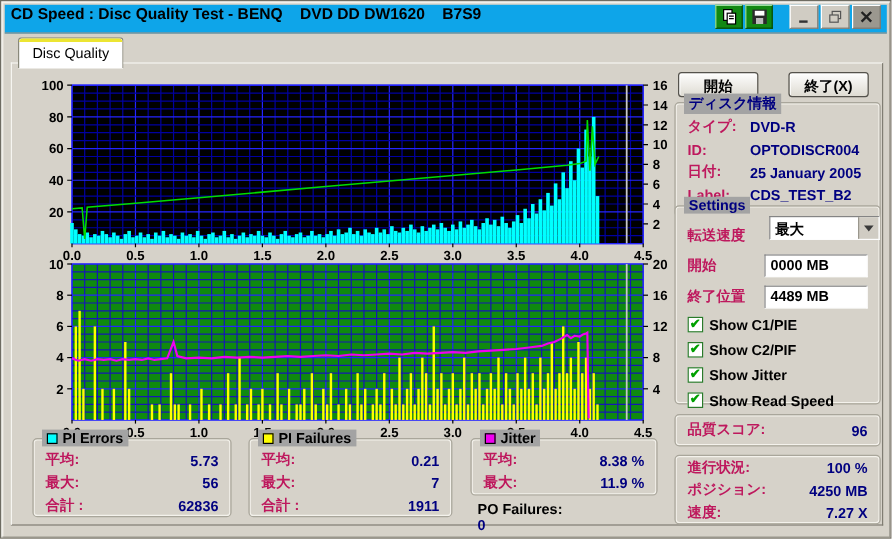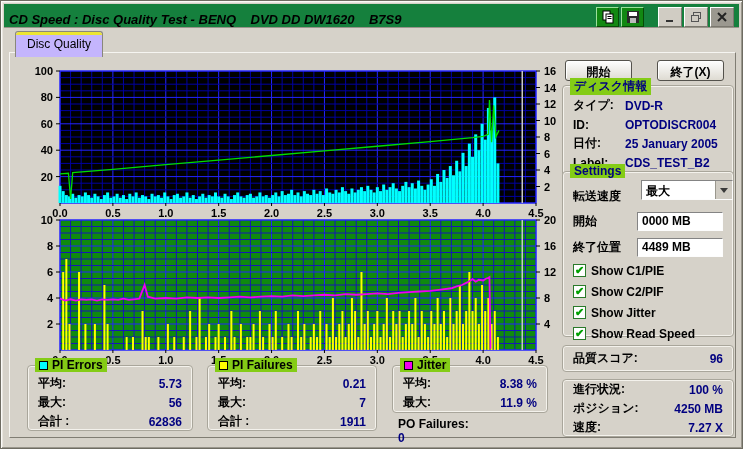--- a/index.html
+++ b/index.html
@@ -4,50 +4,50 @@
 <style>
   html,body{margin:0;padding:0;background:#fff;}
   *{box-sizing:border-box;}
   .window{
     position:relative;width:743px;height:449px;background:#d6d2c9;
     border:1px solid #6e6c62;
     box-shadow:inset 1px 1px 0 #fbfaf7, inset -1px -1px 0 #9a978d, inset 2px 2px 0 #e9e6df;
     font-family:"Liberation Sans",sans-serif;color:#000;overflow:hidden;
   }
   .titlebar{
-    position:absolute;left:3px;top:3px;right:3px;height:24px;background:#15803d;
-    border-bottom:1px solid #98948a;display:flex;align-items:flex-end;padding:0 5px;font-style:italic;
+    position:absolute;left:3px;top:3px;right:3px;height:24px;background:#0ea5e9;
+    border-bottom:1px solid #98948a;display:flex;align-items:flex-start;padding:0 5px;
   }
   .title-text{font-size:13px;font-weight:bold;white-space:pre;flex:1;overflow:hidden;}
   .tb-btn{width:24px;height:20px;margin-left:2px;display:flex;align-items:center;justify-content:center;
     background:#d0ccc3;border:1px solid;border-color:#fff #7a776e #7a776e #fff;cursor:default;}
   .tb-btn.green{background:#128812;border-color:#9be09b #064a06 #064a06 #9be09b;width:23px;}
   .tb-btn.dark{background:#9b988f;}
   .tb-gap{width:12px;}
   .tab{
-    position:absolute;left:14px;top:30px;width:88px;height:26px;background:#c4b5fd;
+    position:absolute;left:14px;top:30px;width:88px;height:26px;background:#ffffff;
     border:1px solid #89887a;border-bottom:none;border-radius:3px 3px 0 0;z-index:3;
     font-size:12px;text-align:center;padding-top:5px;
   }
   .tab::before{content:"";position:absolute;left:0;top:0;right:0;height:3px;background:#ece532;border-radius:3px 3px 0 0;}
   .page{
     position:absolute;left:8px;top:51px;width:727px;height:386px;background:#d6d2c9;
     border:1px solid;border-color:#f6f5f1 #807d73 #807d73 #f6f5f1;z-index:1;font-weight:bold;
   }
   svg.chart{position:absolute;left:10px;}
   #chart0{top:4px;}
   #chart1{top:156px;}
   
   .grp{position:absolute;border:1px solid #a9a69b;border-radius:4px;box-shadow:inset 0 0 0 1px #f4f2ec;background:#d6d2c9;}
-  .grp-cap{position:absolute;top:-8px;left:7px;background:#84cc16;padding:0 4px;font-size:12px;display:flex;align-items:center;gap:4px;}
+  .grp-cap{position:absolute;top:-8px;left:7px;background:#a3a3a3;padding:0 4px;font-size:12px;display:flex;align-items:center;gap:4px;}
   .grp-cap.navy{color:#000080;}
   .swatch{width:9px;height:9px;border:1px solid #000;display:inline-block;}
   .rows{position:absolute;left:10px;right:10px;top:10px;}
   .row{display:flex;justify-content:space-between;font-size:12px;height:19px;align-items:center;}
-  .row .lbl{color:#000000;}
+  .row .lbl{color:#be185d;}
   .row .val{color:#000080;}
   .row.leftcols{justify-content:flex-start;}
   .row.leftcols .lbl{width:52px;flex:none;}
   
   .btn{
     position:absolute;height:21px;width:67px;font-size:12px;text-align:center;padding-top:3px;
     background:linear-gradient(#fefefe,#dedbd2);border:1px solid #54524c;border-radius:3px;
     box-shadow:inset 1px 1px 0 #fff;cursor:default;
   }
   

